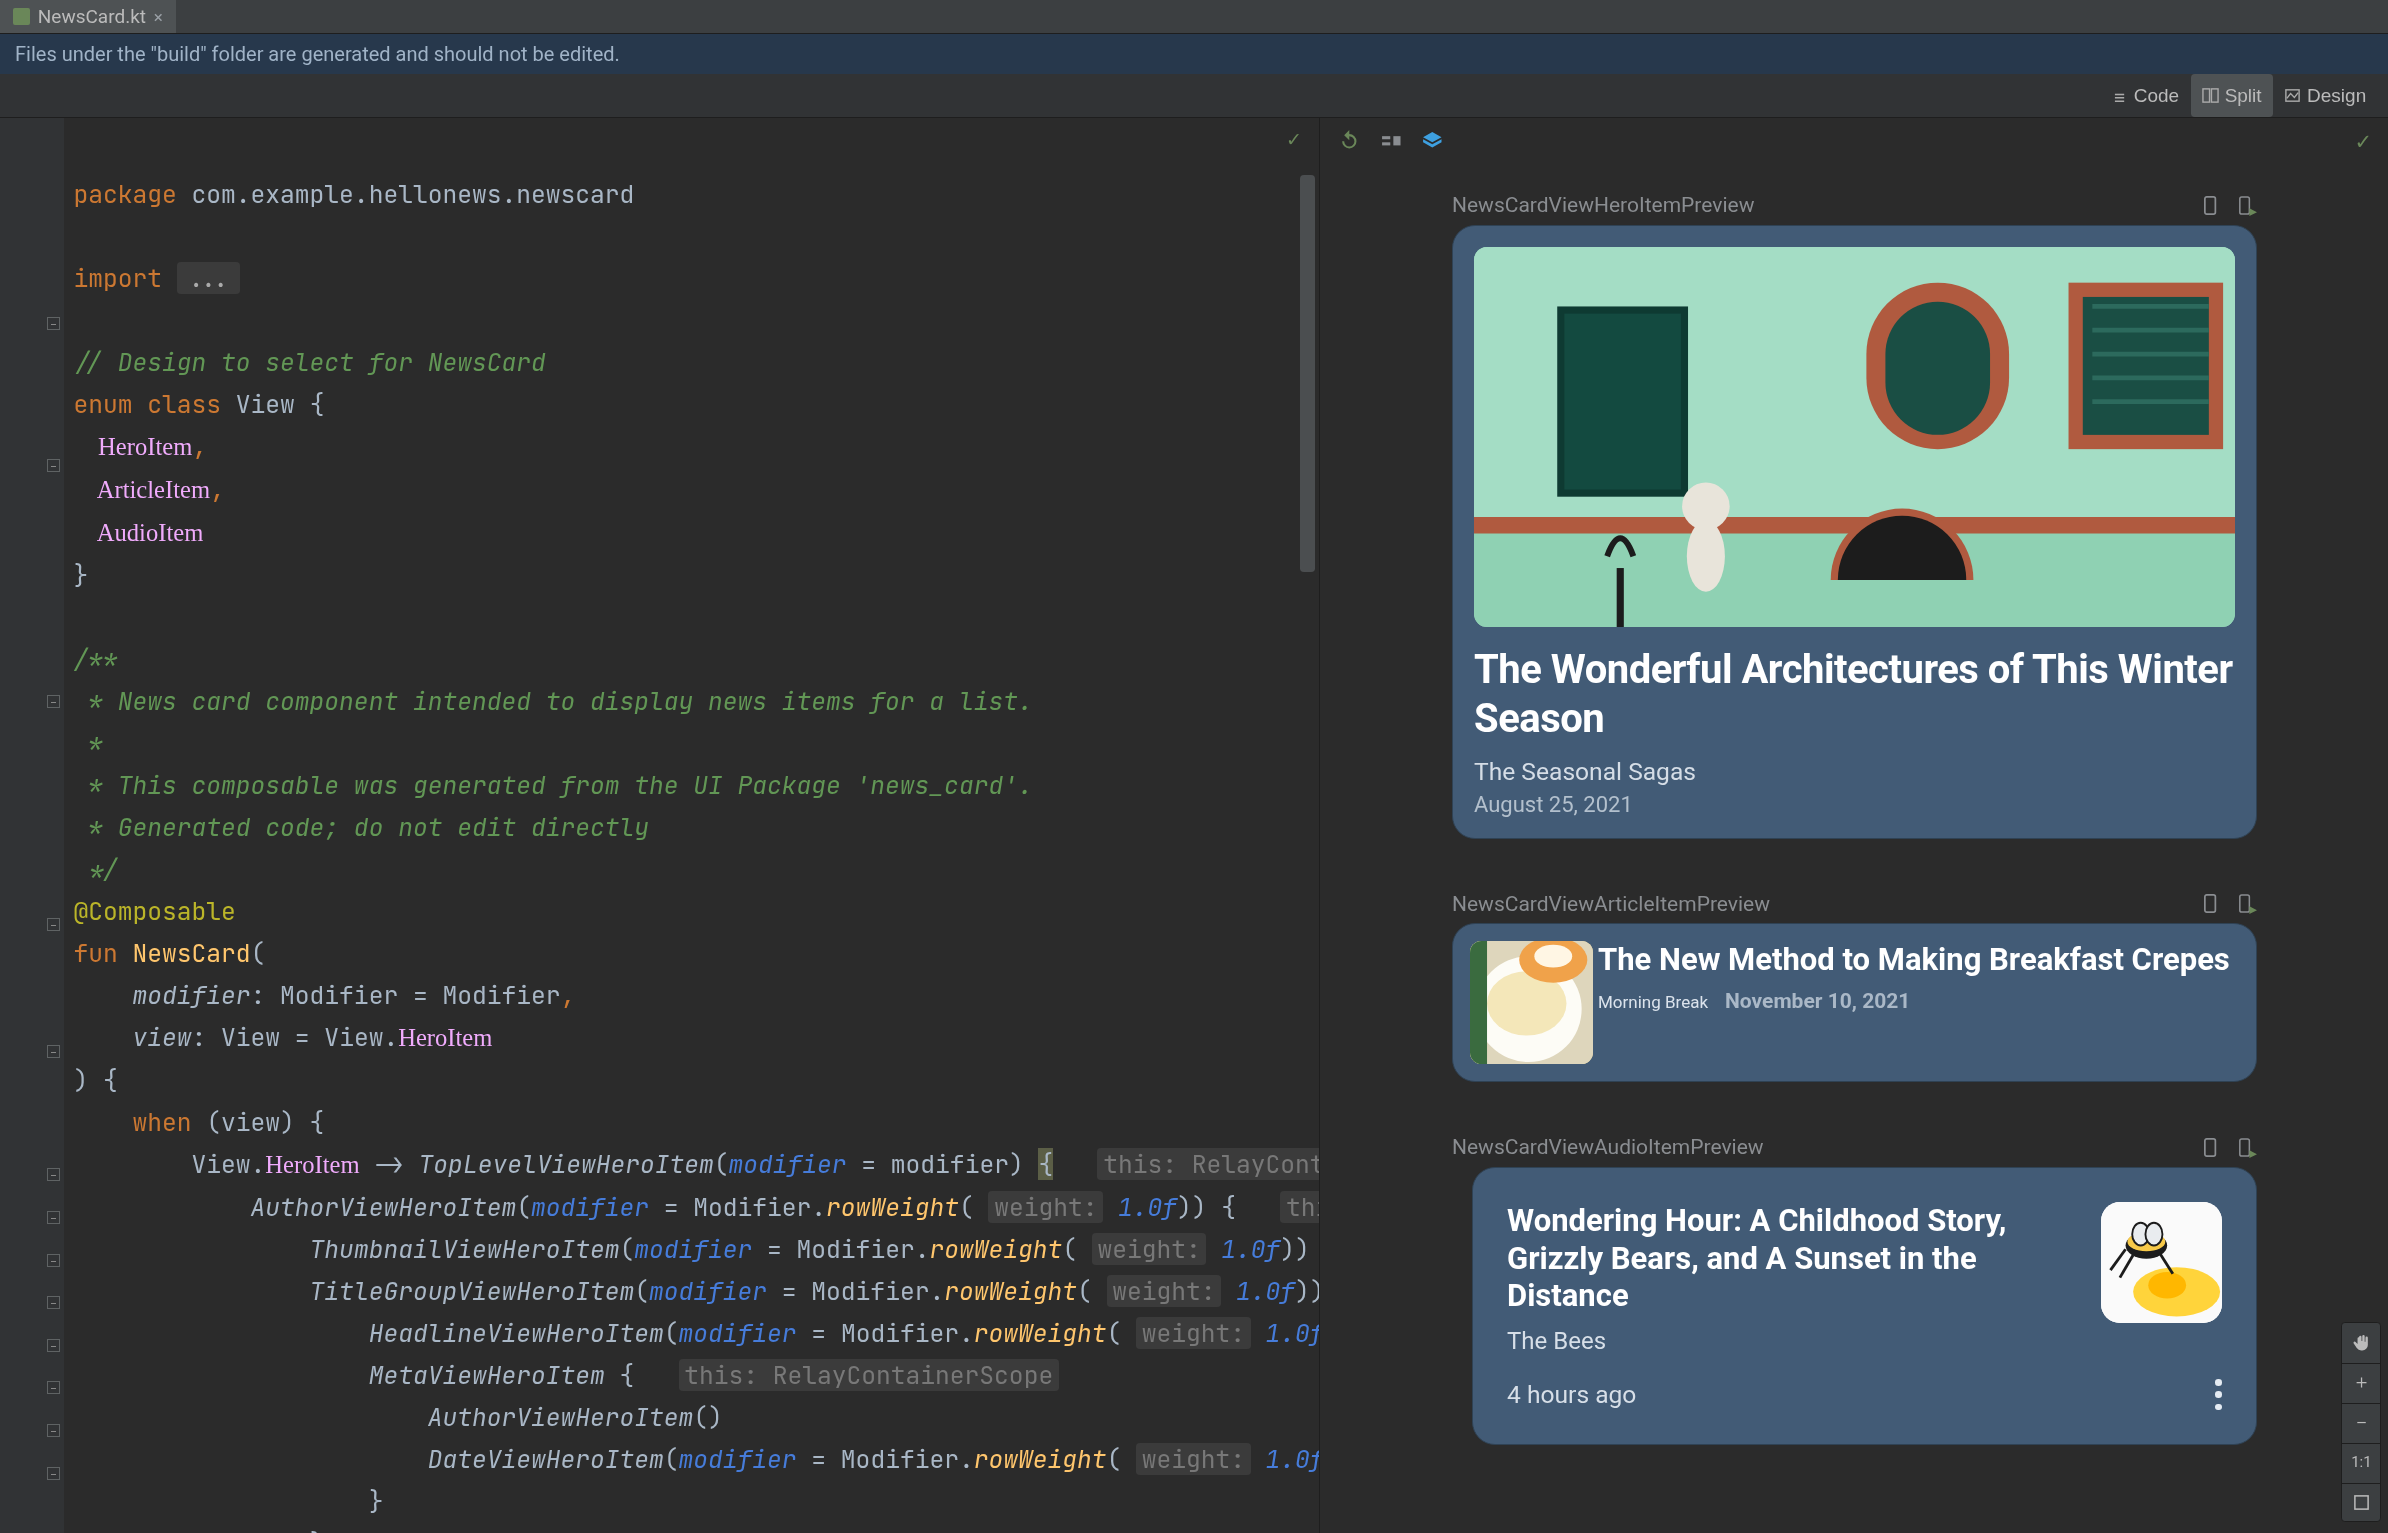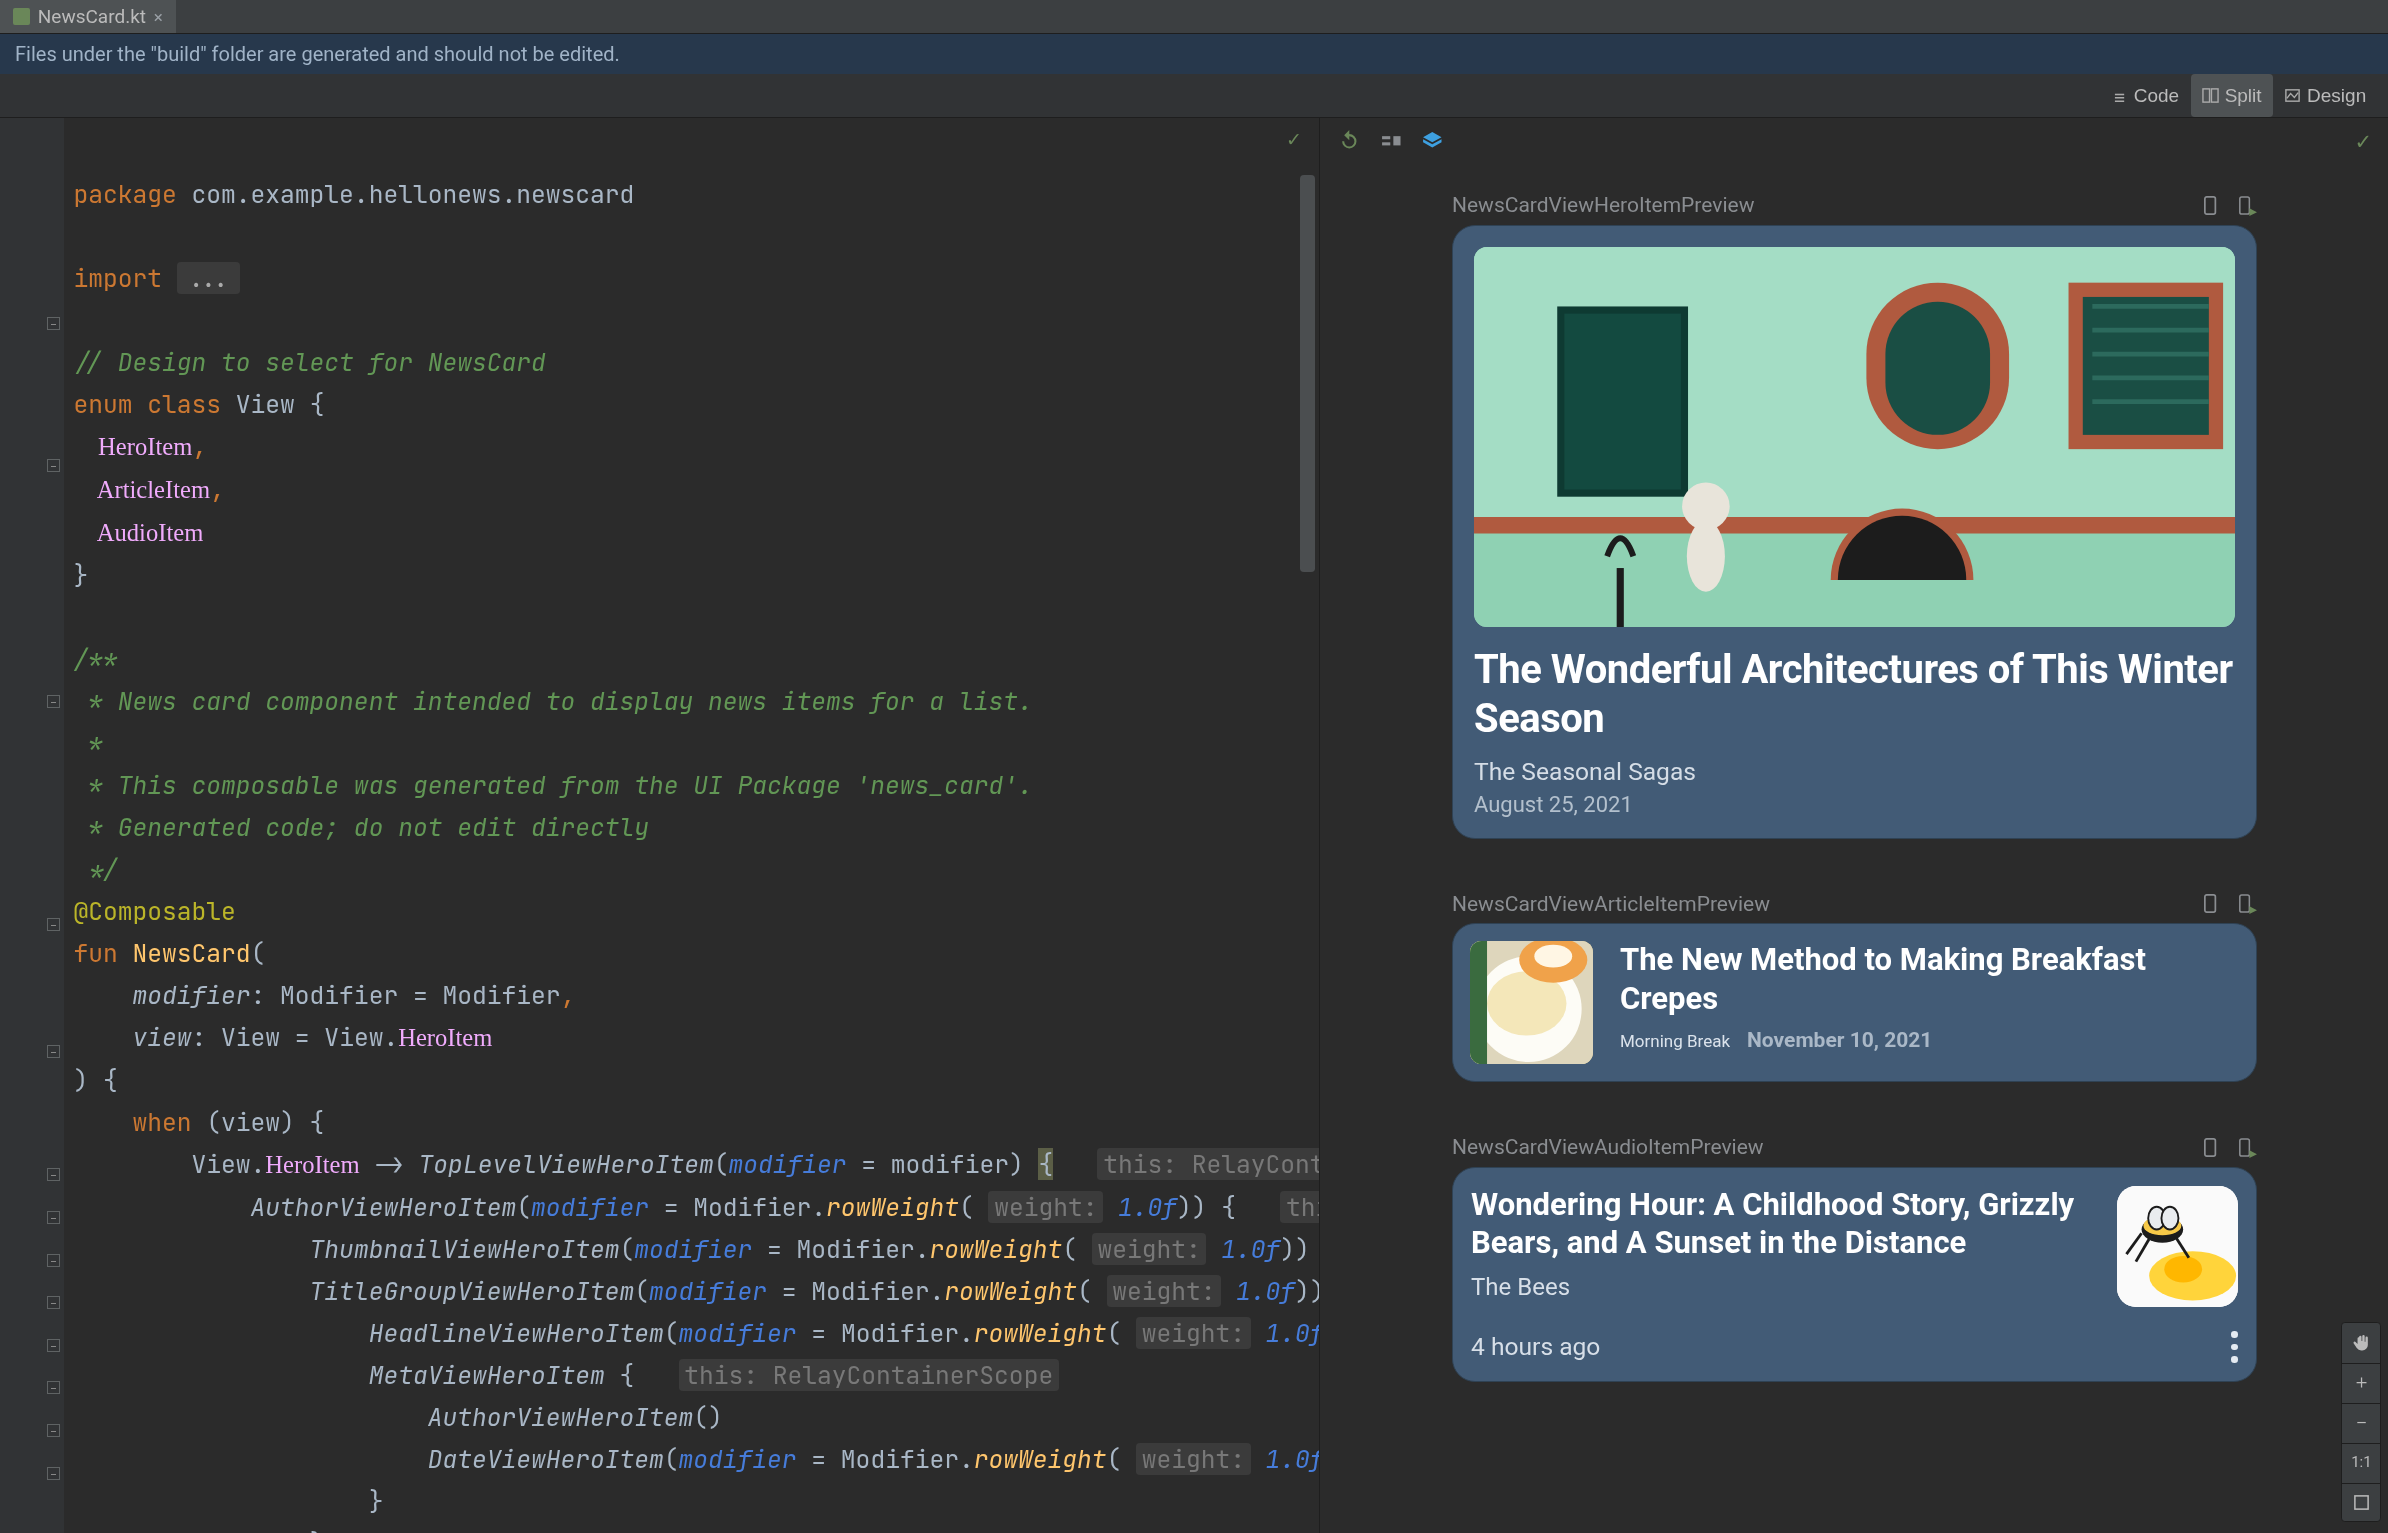--- a/index.html
+++ b/index.html
@@ -65,31 +65,31 @@
 
 
 .card { background:#425B76; border:1.9px solid #2f4254; border-radius:23px; padding:21px; color:#fff; font-family:-apple-system,"Segoe UI",Roboto,sans-serif; display:flex; flex-direction:column; }
 .card .hero-img { width:100%; aspect-ratio:2/1; border-radius:13.2px; overflow:hidden; margin-bottom:19px; position:relative; background:#95d0b8; }
 .hero-img svg { width:100%; height:100%; }
 .card-h1 { font-size:40px; font-weight:700; line-height:1.22; margin-bottom:13.2px; letter-spacing:-0.5px; }
 .card-author { font-size:24.6px; color:#d5dde6; margin-bottom:5.7px; }
 .card-date { font-size:22px; color:#b3c0cd; }
 
 
-.card-article { flex-direction:row; gap:27px; padding:17px; align-items:flex-start; }
+.card-article { flex-direction:row; gap:5px; padding:17px; align-items:flex-start; }
 .thumb { width:123px; height:123px; border-radius:11.4px; flex-shrink:0; overflow:hidden; background:#e4cf8a; position:relative; }
 .thumb svg { width:100%; height:100%; }
 .art-body { flex:1; display:flex; flex-direction:column; }
 .art-h1 { font-size:31px; font-weight:700; line-height:1.25; margin-bottom:9.5px; }
 .art-meta-row { display:flex; gap:17px; align-items:baseline; }
 .art-author { font-size:17px; color:#dbe3ec; }
 .art-date { font-size:21px; color:#aab8c7;font-weight:bold; }
 
 
-.card-audio { flex-direction:column; padding:18px; }
+.card-audio { flex-direction:column; padding:34px;margin-left:20px; }
 .aud-top { display:flex; gap:21px; }
 .aud-body { flex:1; }
 .aud-h1 { font-size:31px; font-weight:700; line-height:1.22; margin-bottom:11.4px; }
 .aud-author { font-size:24px; color:#d7dfe8; }
 .aud-thumb { width:121px; height:121px; border-radius:19px; flex-shrink:0; background:#fff; overflow:hidden; position:relative; }
 .aud-thumb svg { width:100%; height:100%; }
 .aud-bottom { display:flex; align-items:center; margin-top:24.6px; }
 .aud-time { font-size:24.6px; color:#d7dfe8; }
 .aud-more { margin-left:auto; font-size:30px; color:#e4ebf2; line-height:0.4; letter-spacing:0; cursor:pointer; display:flex; flex-direction:column; gap:5.7px; }
 .aud-more span { width:6.6px; height:6.6px; background:#e4ebf2; border-radius:50%; display:block; }

